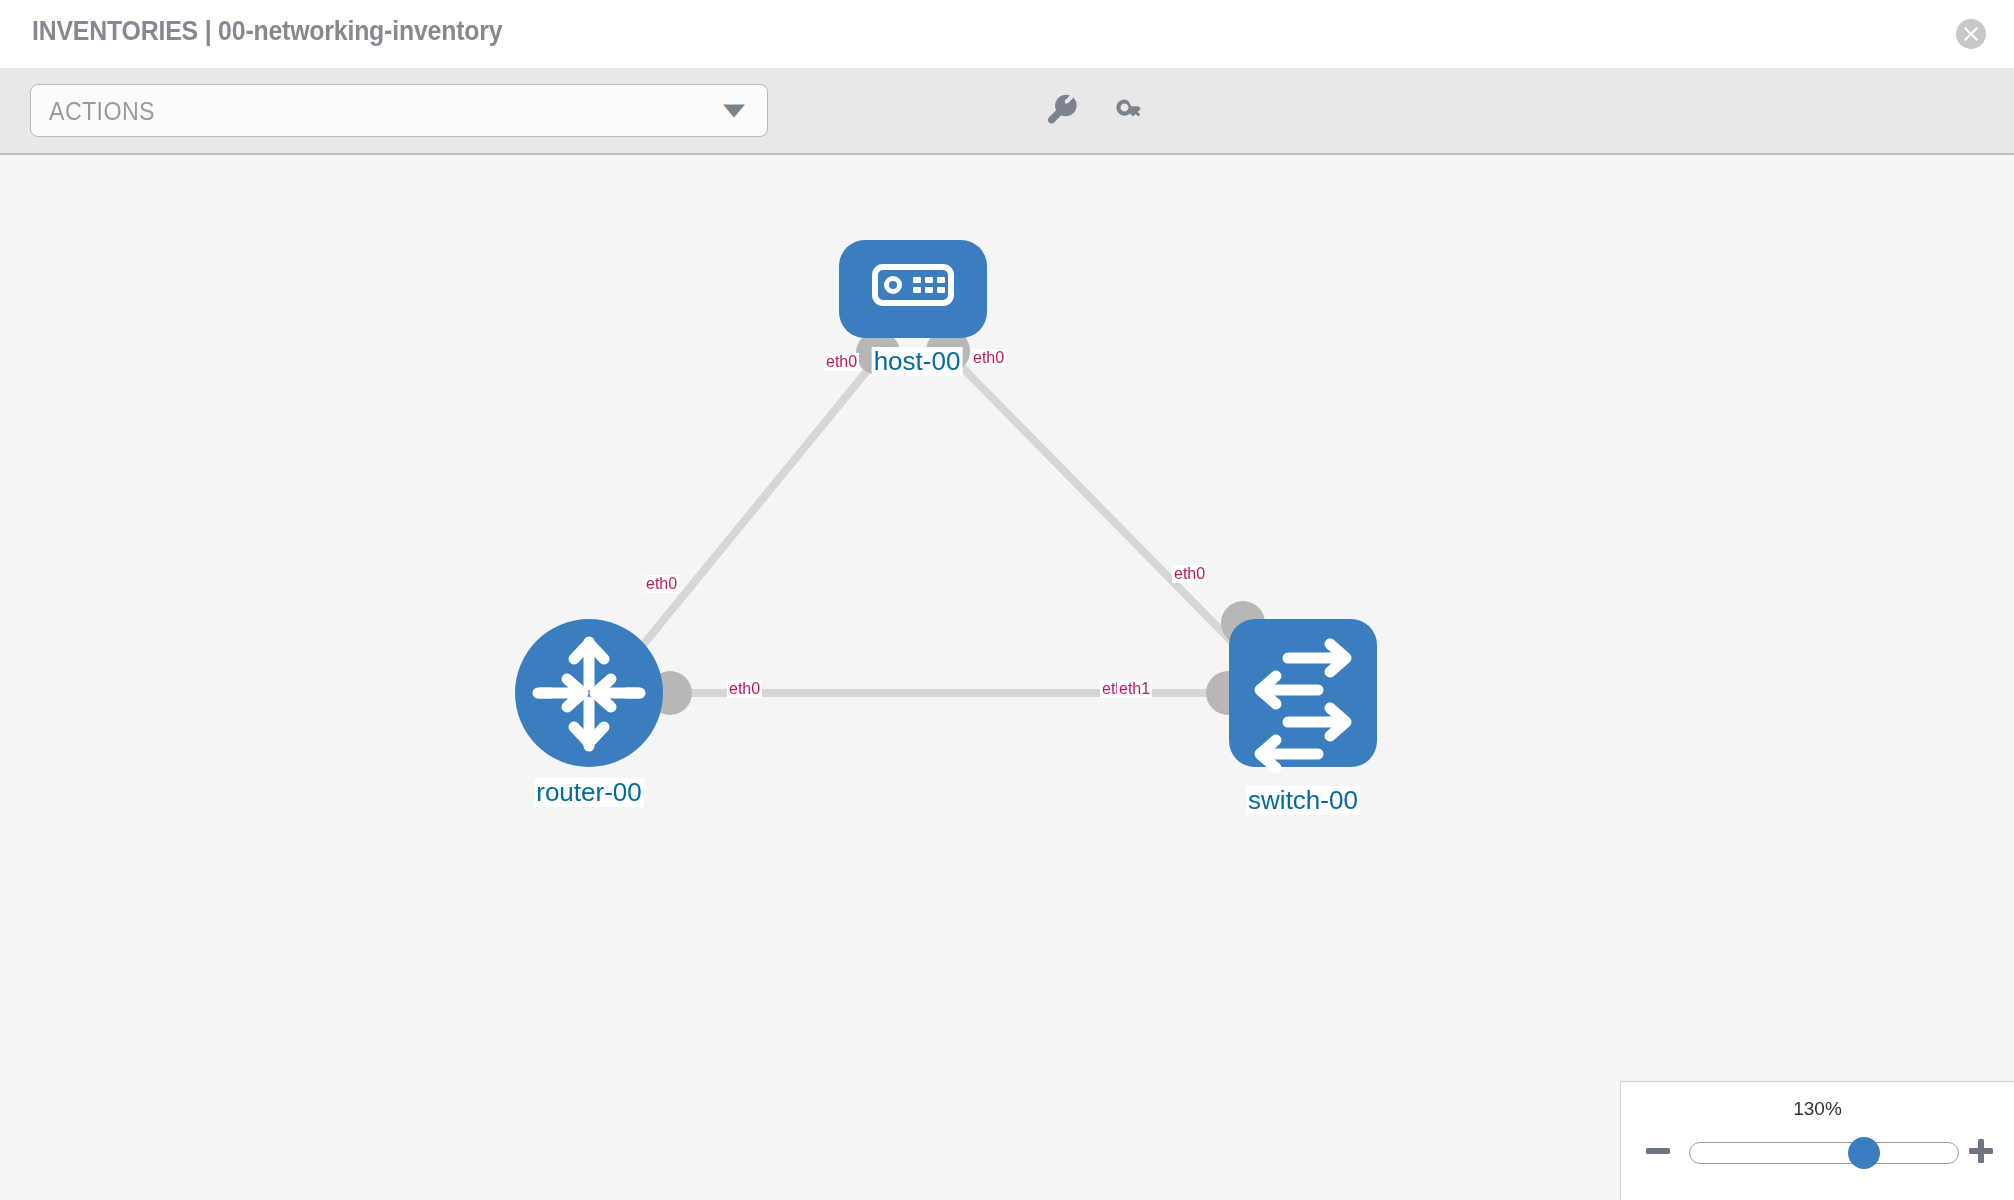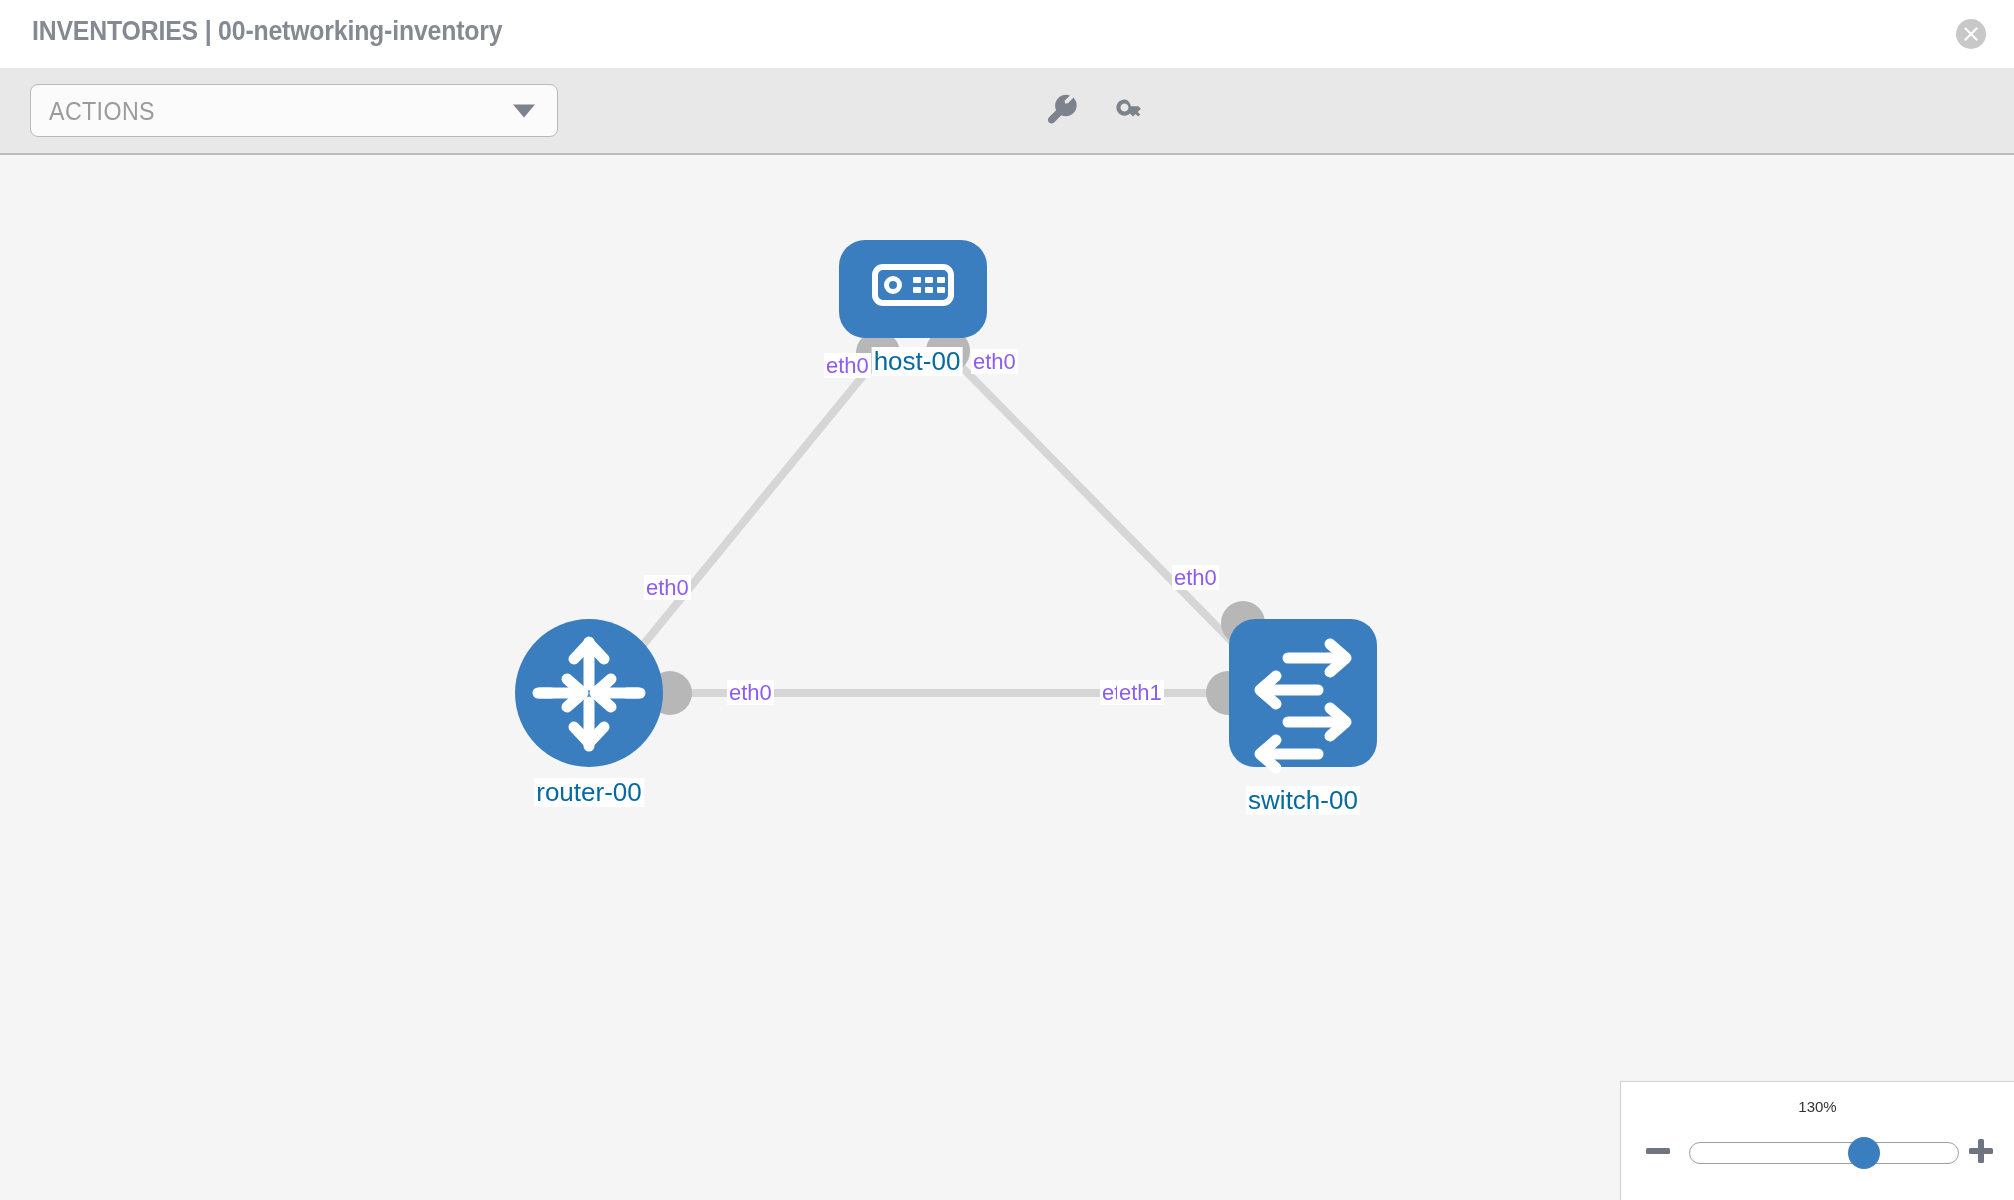--- a/index.html
+++ b/index.html
@@ -82,21 +82,21 @@
   .combo .caret {
     position: absolute;
     right: 22px;
     top: 50%;
     transform: translateY(-50%);
     width: 0; height: 0;
     border-left: 11px solid transparent;
     border-right: 11px solid transparent;
     border-top: 13px solid #7d838c;
   }
-  #actions-combo { left: 30px; top: 16px; width: 528px; height: 53px; }
+  #actions-combo { left: 30px; top: 16px; width: 738px; height: 53px; }
   #search-combo  { left: 1182px; top: 16px; width: 800px; height: 53px; }
 
   .tool-icon {
     position: absolute;
     top: 22px;
     width: 40px;
     height: 40px;
     cursor: pointer;
   }
   #wrench-icon { left: 1043px; }
@@ -124,22 +124,22 @@
     color: #0369a1;
     font-size: 26px;
     white-space: nowrap;
     padding: 0 2px;
     line-height: 1.12;
     transform: translateX(-50%);
   }
   .edge-label {
     position: absolute;
     background: #ffffff;
-    color: #8b5cf6;
-    font-size: 22px;
+    color: #be185d;
+    font-size: 16px;
     white-space: nowrap;
     padding: 0 2px;
     line-height: 1.15;
   }
 
   
   #zoom-panel {
     position: absolute;
     left: 1620px;
     top: 1081px;
@@ -149,21 +149,21 @@
     border-top: 1px solid #cfcfcf;
     border-left: 1px solid #cfcfcf;
     box-sizing: border-box;
   }
   #zoom-value {
     position: absolute;
     top: 16px;
     left: 0;
     width: 100%;
     text-align: center;
-    font-size: 15px;
+    font-size: 19px;
     color: #333333;
   }
   #zoom-minus, #zoom-plus {
     position: absolute;
     top: 54px;
     width: 30px;
     height: 30px;
     cursor: pointer;
   }
   #zoom-minus { left: 22px; }

